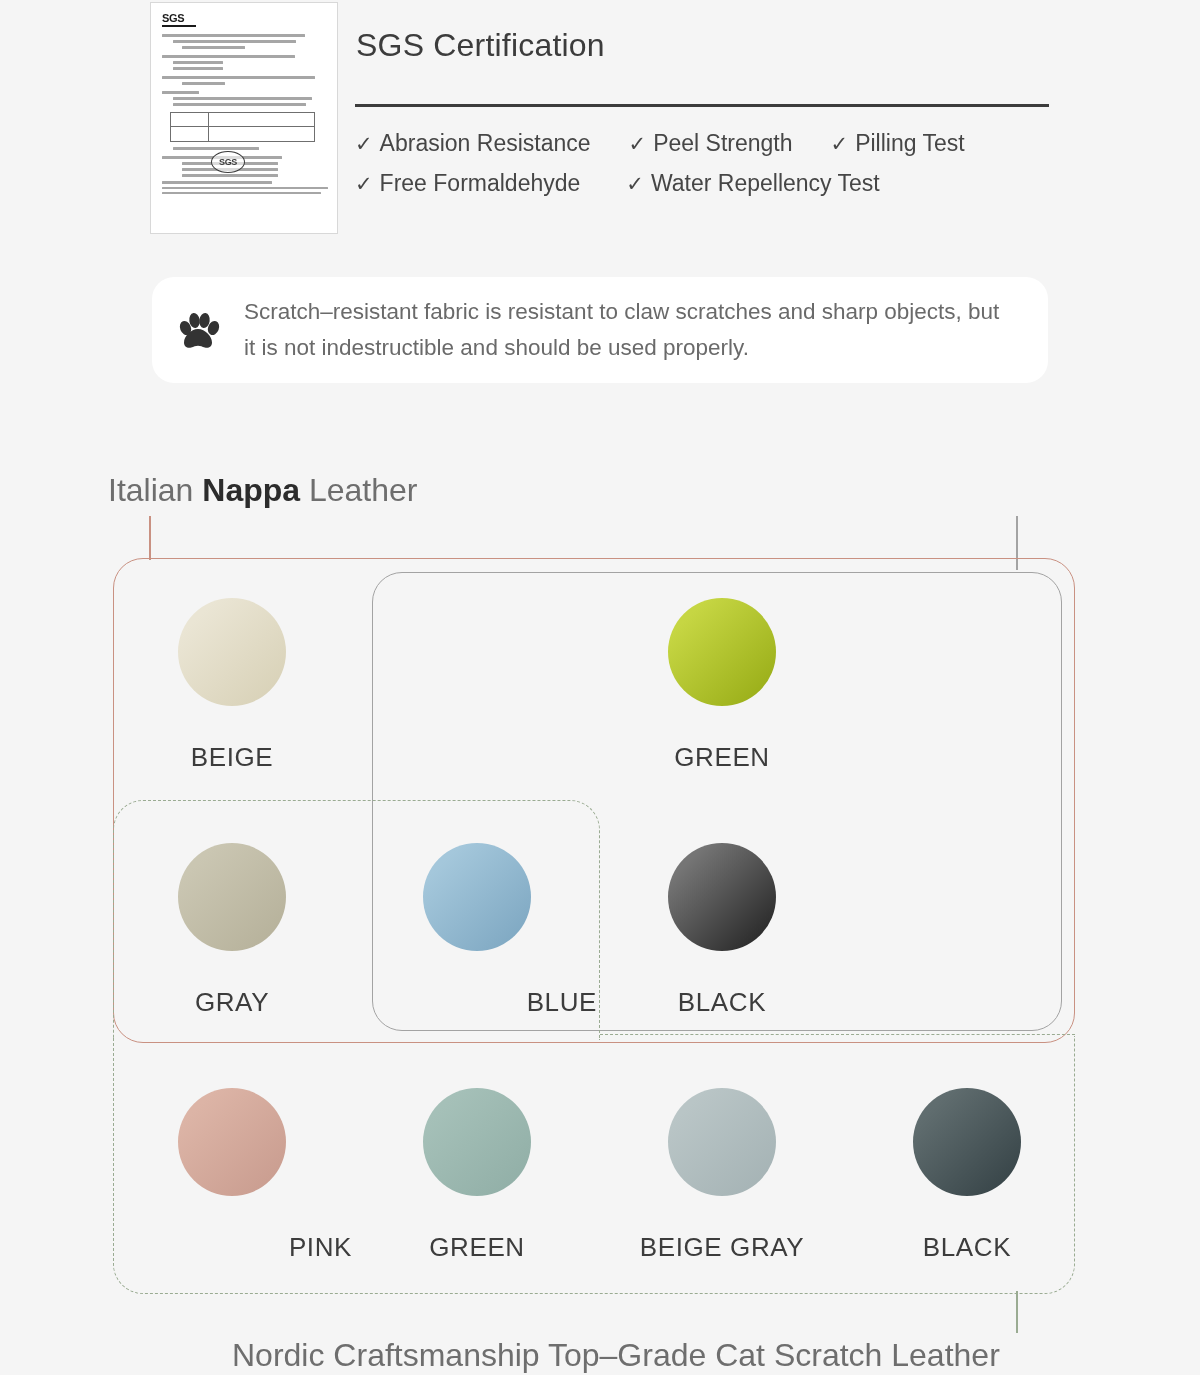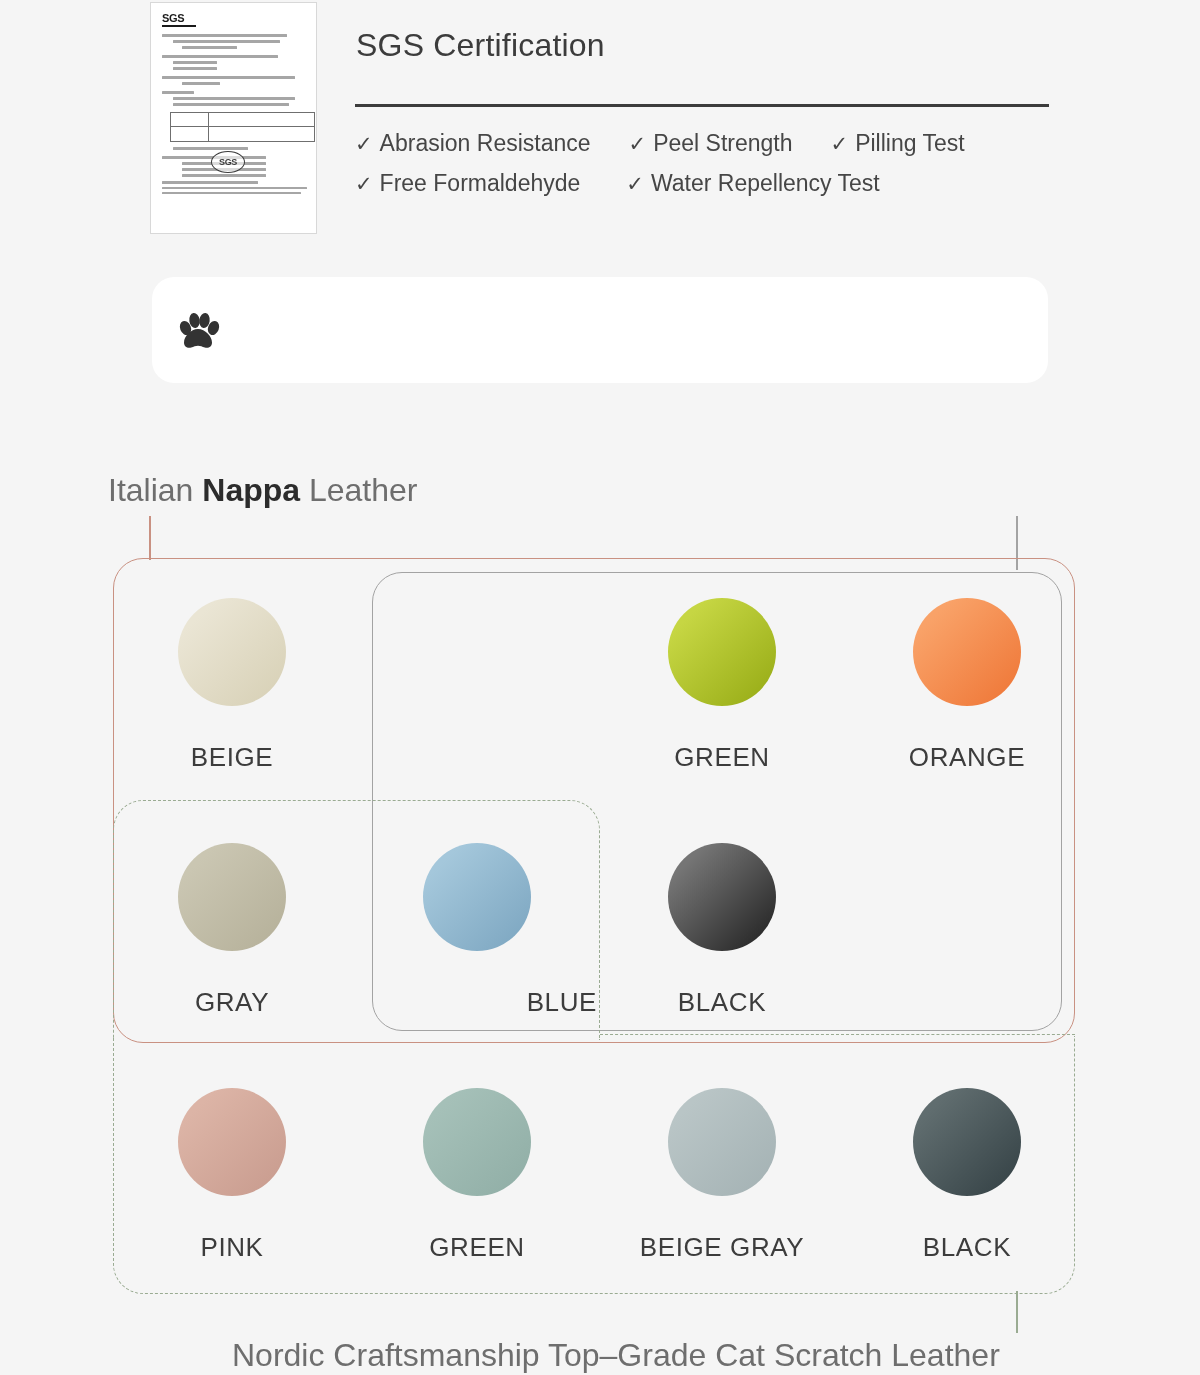--- a/index.html
+++ b/index.html
@@ -9,21 +9,21 @@
     background: #f5f5f5;
     font-family: "Liberation Sans", sans-serif;
     color: #3a3a3a;
     overflow: hidden;
   }
   .page { position: relative; width: 1200px; height: 1375px; }
 
   
   .cert-doc {
     position: absolute; left: 150px; top: 2px;
-    width: 167px; height: 232px;
+    width: 188px; height: 232px;
     background: #ffffff;
     border: 1px solid #d8d8d8;
     overflow: hidden;
     padding: 10px 9px 0 11px;
   }
   .cert-logo {
     font-family: "Liberation Sans", sans-serif;
     font-weight: bold; font-size: 11px; letter-spacing: -0.3px;
     color: #1a1a1a; line-height: 1;
   }
@@ -223,20 +223,21 @@
   <div class="notice">
     <div class="paw-icon">
       <svg width="48" height="48" viewBox="0 0 48 48" aria-hidden="true">
         <ellipse cx="11.5" cy="22" rx="5.4" ry="7.2" transform="rotate(-22 11.5 22)" fill="#333333"></ellipse>
         <ellipse cx="20.5" cy="14.5" rx="5.2" ry="7.6" transform="rotate(-8 20.5 14.5)" fill="#333333"></ellipse>
         <ellipse cx="30.5" cy="14.5" rx="5.2" ry="7.6" transform="rotate(8 30.5 14.5)" fill="#333333"></ellipse>
         <ellipse cx="39.5" cy="22" rx="5.4" ry="7.2" transform="rotate(22 39.5 22)" fill="#333333"></ellipse>
         <path d="M24 23c7.2 0 14 7.4 14 13.4 0 4.4-3.6 6-7.2 5-2.5-.7-4.4-1.7-6.8-1.7s-4.3 1-6.8 1.7c-3.6 1-7.2-.6-7.2-5C10 30.4 16.8 23 24 23z" fill="#333333"></path>
       </svg>
     </div>
+    <div class="notice-text">Scratch–resistant fabric is resistant to claw scratches and sharp objects, but it is not indestructible and should be used properly.</div>
   </div>
 
   <div class="swatch-area">
 
     <div class="group-label label-nappa">
       <span>Italian </span><b>Nappa</b><span> Leather</span>
     </div>
     <div class="tick tick-nappa" style="background: rgb(201, 145, 130);"></div>
 
     <div class="tick tick-hitech" style="background: rgb(163, 163, 163);"></div>
@@ -252,37 +253,33 @@
 
     <div class="swatch-grid">
       <div class="swatch" style="left: 112px; top: 158px;">
         <div class="swatch-dot" style="background: linear-gradient(135deg, rgb(234, 229, 212) 0%, rgb(234, 229, 212) 18%, rgb(214, 207, 180) 100%);"></div>
         <div class="swatch-label">BEIGE</div>
       </div>
       <div class="swatch" style="left: 602px; top: 158px;">
         <div class="swatch-dot" style="background: linear-gradient(135deg, rgb(198, 214, 67) 0%, rgb(198, 214, 67) 18%, rgb(148, 169, 19) 100%);"></div>
         <div class="swatch-label">GREEN</div>
       </div>
-      <div class="swatch" style="left: 847px; top: 158px;">
-        <div class="swatch-dot" style="background: linear-gradient(135deg, rgb(249, 162, 104) 0%, rgb(249, 162, 104) 18%, rgb(238, 116, 52) 100%);"></div>
-        <div class="swatch-label">ORANGE</div>
-      </div>
       <div class="swatch" style="left: 112px; top: 403px;">
         <div class="swatch-dot" style="background: linear-gradient(135deg, rgb(202, 198, 178) 0%, rgb(202, 198, 178) 18%, rgb(180, 175, 152) 100%);"></div>
         <div class="swatch-label">GRAY</div>
       </div>
       <div class="swatch" style="left: 357px; top: 403px; text-align: right;">
         <div class="swatch-dot" style="background: linear-gradient(135deg, rgb(164, 199, 219) 0%, rgb(164, 199, 219) 18%, rgb(122, 164, 191) 100%);"></div>
         <div class="swatch-label">BLUE</div>
       </div>
       <div class="swatch" style="left: 602px; top: 403px;">
         <div class="swatch-dot" style="background: linear-gradient(135deg, rgb(117, 117, 117) 0%, rgb(117, 117, 117) 18%, rgb(30, 30, 30) 100%);"></div>
         <div class="swatch-label">BLACK</div>
       </div>
-      <div class="swatch" style="left: 112px; top: 648px;">
+      <div class="swatch" style="left: 112px; top: 648px; text-align: right;">
         <div class="swatch-dot" style="background: linear-gradient(135deg, rgb(220, 180, 166) 0%, rgb(220, 180, 166) 18%, rgb(199, 154, 141) 100%);"></div>
         <div class="swatch-label">PINK</div>
       </div>
       <div class="swatch" style="left: 357px; top: 648px;">
         <div class="swatch-dot" style="background: linear-gradient(135deg, rgb(165, 192, 184) 0%, rgb(165, 192, 184) 18%, rgb(143, 173, 165) 100%);"></div>
         <div class="swatch-label">GREEN</div>
       </div>
       <div class="swatch" style="left: 602px; top: 648px;">
         <div class="swatch-dot" style="background: linear-gradient(135deg, rgb(185, 197, 198) 0%, rgb(185, 197, 198) 18%, rgb(163, 177, 179) 100%);"></div>
         <div class="swatch-label">BEIGE GRAY</div>

